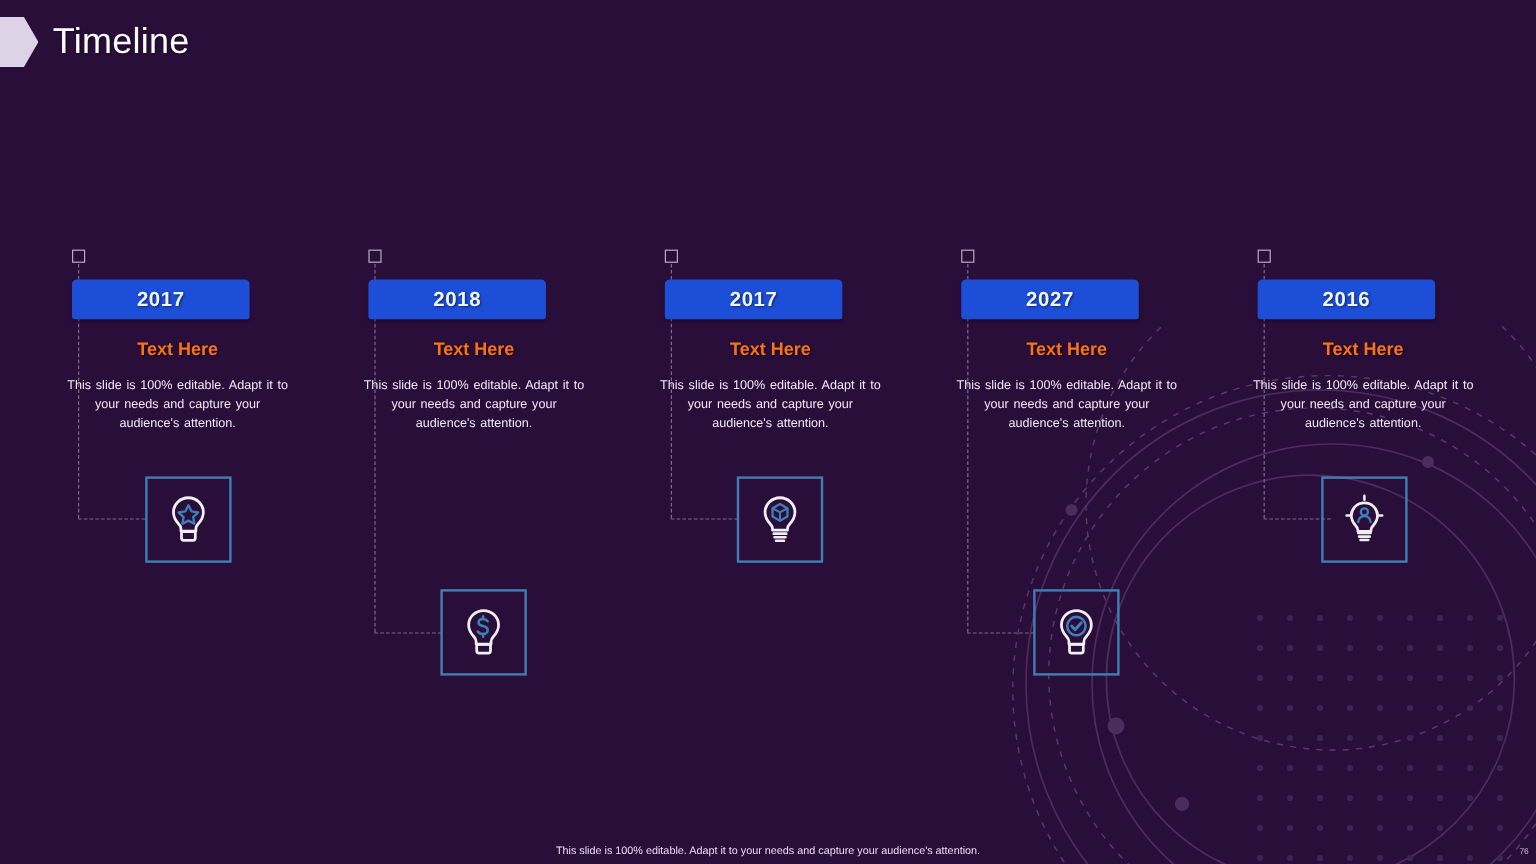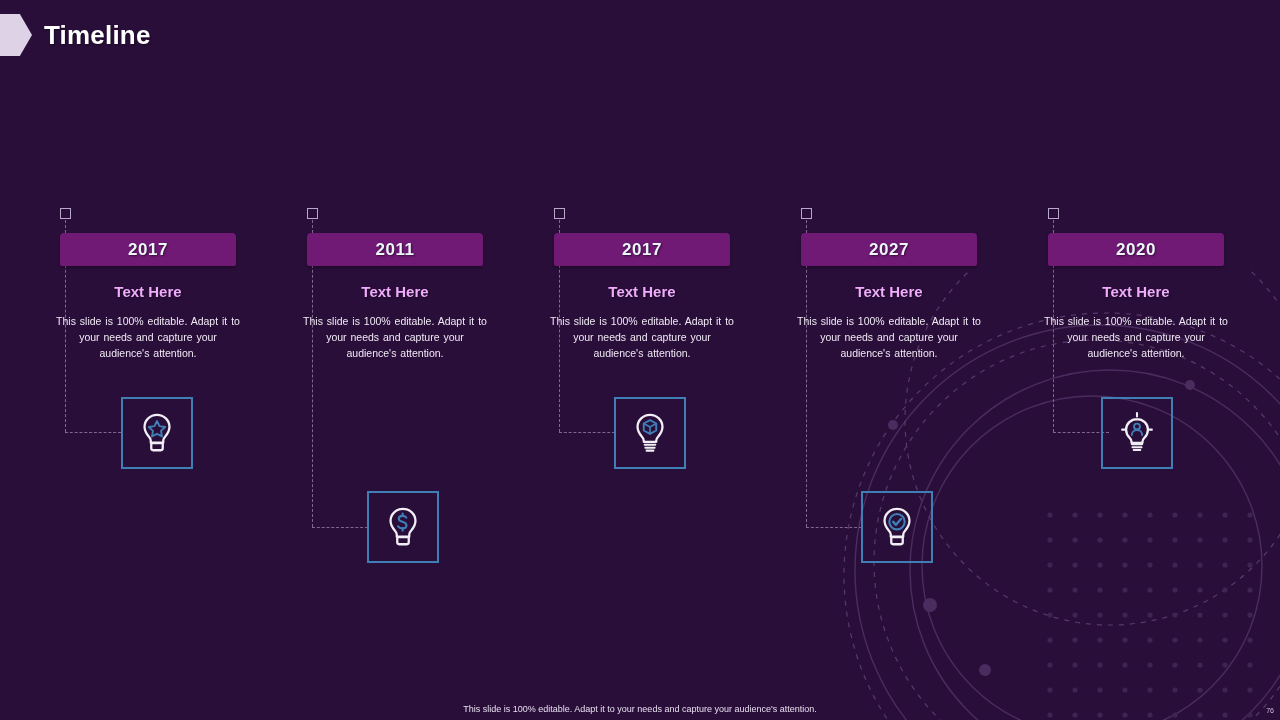--- a/index.html
+++ b/index.html
@@ -16,21 +16,21 @@
            pointer-events:none; opacity:1; }
   .bg-art svg{ width:100%; height:100%; display:block; }
 
   
   .header{ position:absolute; left:0; top:14px; height:42px; display:flex; align-items:center; }
   .header-badge{
     width:32px; height:42px; background:#ddd2e6;
     clip-path:polygon(0% 0%, 62% 0%, 100% 50%, 62% 100%, 0% 100%);
   }
   .page-title{
-    margin-left:12px; color:#ffffff; font-size:26px; font-weight:bold;
+    margin-left:12px; color:#ffffff; font-size:30px; font-weight:normal;
     letter-spacing:.2px; text-shadow:1px 1px 2px rgba(0,0,0,.45);
   }
 
   
   .timeline{ position:absolute; left:0; top:200px; width:1280px; height:400px; }
 
   .col{ position:absolute; top:0; width:248px; }
 
   
   .node-square{
@@ -43,33 +43,33 @@
     border-left:1px dashed #7d6a8d;
   }
   
   .dash-h{
     position:absolute; left:11px; height:0;
     border-top:1px dashed #7d6a8d;
   }
 
   
   .year-banner{
-    position:absolute; left:6px; top:33px; width:176px; height:33px;
-    background:#701a75; border-radius:4px 4px 2px 2px;
+    position:absolute; left:6px; top:33px; width:148px; height:33px;
+    background:#1d4ed8; border-radius:4px 4px 2px 2px;
     display:flex; align-items:center; justify-content:center;
     box-shadow:0 2px 3px rgba(0,0,0,.28);
   }
   .year-banner .year-text{
     color:#eef6fb; font-size:17px; font-weight:bold; letter-spacing:.5px;
     text-shadow:1px 1px 2px rgba(0,0,0,.5);
   }
 
   .heading{
     position:absolute; left:6px; top:83px; width:176px; text-align:center;
-    color:#f0abfc; font-size:15px; font-weight:bold;
+    color:#f97316; font-size:15px; font-weight:bold;
     text-shadow:1px 1px 2px rgba(0,0,0,.5);
   }
   .body-text{
     position:absolute; left:0px; top:113px; width:188px; text-align:center;
     color:#efe9f3; font-size:10.5px; line-height:16px; word-spacing:1px;
   }
 
   
   .icon-frame{
     position:absolute; width:72px; height:72px;
@@ -220,21 +220,21 @@
         <path d="M24 11.5l2.6 5.3 5.9.9-4.3 4.1 1 5.8-5.2-2.7-5.2 2.7 1-5.8-4.3-4.1 5.9-.9L24 11.5z" stroke="#3f7fb5" stroke-width="2" stroke-linejoin="round"></path>
       </svg>
     </div>
   </div>
 
   <div class="col" style="left:301px;">
     <div class="node-square"></div>
     <div class="dash-v" style="height:307px;"></div>
     <div class="dash-h" style="top:327px; width:56px;"></div>
     <div class="year-banner">
-      <span class="year-text">2011</span>
+      <span class="year-text">2018</span>
     </div>
     <div class="heading">Text Here</div>
     <div class="body-text">This slide is 100% editable. Adapt  it to your needs and  capture your audience's  attention.</div>
     <div class="icon-frame" style="left:66px; top:291px;">
       <svg viewBox="0 0 48 48" fill="none" xmlns="http://www.w3.org/2000/svg">
         <path d="M24 5c-7.2 0-13 5.6-13 12.6 0 4.4 2.2 7.6 4.4 10 1.3 1.4 2.1 2.6 2.1 4.3v2.2h13v-2.2c0-1.7.8-2.9 2.1-4.3 2.2-2.4 4.4-5.6 4.4-10C37 10.6 31.2 5 24 5z" stroke="#f2eef6" stroke-width="2.4" stroke-linejoin="round"></path>
         <path d="M18 34.5h12v5.5a2 2 0 0 1-2 2h-8a2 2 0 0 1-2-2v-5.5z" stroke="#f2eef6" stroke-width="2.4" stroke-linejoin="round"></path>
         <path d="M27.5 14.3c-1-1.3-2.3-1.9-4-1.9-2.3 0-3.9 1.2-3.9 3 0 1.7 1.2 2.5 3.7 3.1 2.9.7 4.3 1.6 4.3 3.6 0 2-1.8 3.3-4.2 3.3-1.9 0-3.5-.7-4.5-2.1" stroke="#3f7fb5" stroke-width="2.2" stroke-linecap="round"></path>
         <path d="M23.6 10v2.4M23.6 25.4v2.4" stroke="#3f7fb5" stroke-width="2.2" stroke-linecap="round"></path>
       </svg>
@@ -277,21 +277,21 @@
         <path d="M20 18.6l2.9 3.1 5.3-6" stroke="#3f7fb5" stroke-width="2.6" stroke-linecap="round" stroke-linejoin="round"></path>
       </svg>
     </div>
   </div>
 
   <div class="col" style="left:1042px;">
     <div class="node-square"></div>
     <div class="dash-v" style="height:212px;"></div>
     <div class="dash-h" style="top:232px; width:56px;"></div>
     <div class="year-banner">
-      <span class="year-text">2020</span>
+      <span class="year-text">2016</span>
     </div>
     <div class="heading">Text Here</div>
     <div class="body-text">This slide is 100% editable. Adapt  it to your needs and  capture your audience's  attention.</div>
     <div class="icon-frame" style="left:59px; top:197px;">
       <svg viewBox="0 0 48 48" fill="none" xmlns="http://www.w3.org/2000/svg">
         <path d="M24 9.5c-6.3 0-11.4 4.9-11.4 11 0 3.9 1.9 6.7 3.9 8.8 1.1 1.2 1.8 2.2 1.8 3.7v1.2h11.4v-1.2c0-1.5.7-2.5 1.8-3.7 2-2.1 3.9-4.9 3.9-8.8 0-6.1-5.1-11-11.4-11z" stroke="#f2eef6" stroke-width="2.4" stroke-linejoin="round"></path>
         <path d="M18.6 35.6h10.8M19.3 38.8h9.4M20.6 41.8h6.8" stroke="#f2eef6" stroke-width="2.2" stroke-linecap="round"></path>
         <path d="M24 3.2v3.6M8.5 20.5h3.4M36.1 20.5h3.4" stroke="#f2eef6" stroke-width="2.2" stroke-linecap="round"></path>
         <circle cx="24" cy="17.3" r="3.1" stroke="#3f7fb5" stroke-width="2"></circle>
         <path d="M18.6 26.2c0-3 2.4-5.2 5.4-5.2s5.4 2.2 5.4 5.2" stroke="#3f7fb5" stroke-width="2" stroke-linecap="round"></path>

